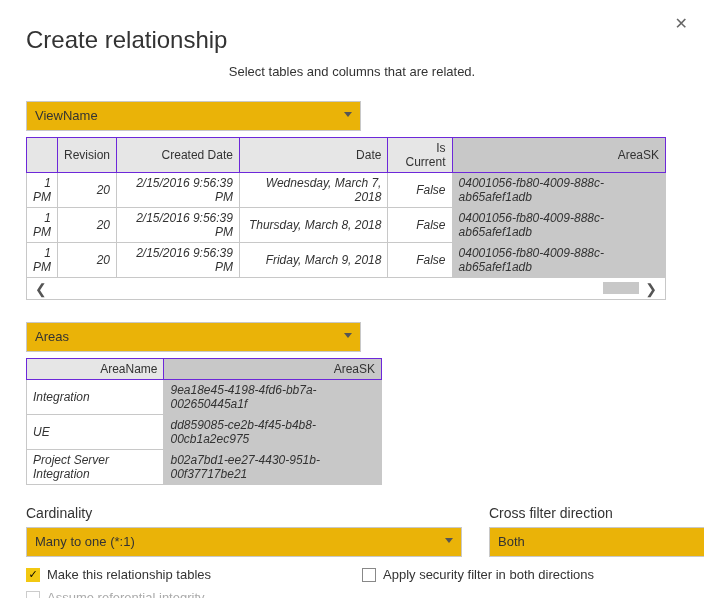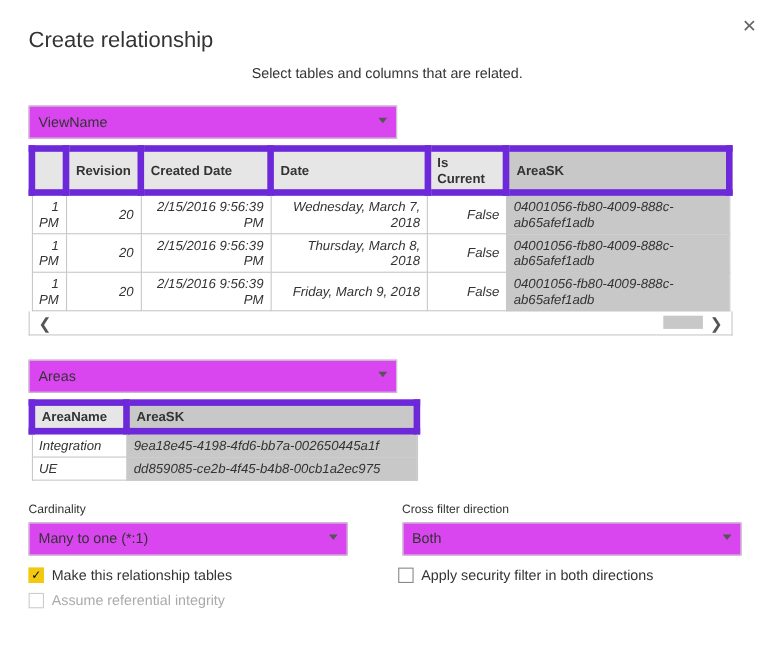--- a/index.html
+++ b/index.html
@@ -1,34 +1,34 @@
 <!DOCTYPE html>
 <html><head>
 <meta charset="utf-8">
 <style>
 * { box-sizing: border-box; margin: 0; padding: 0; }
 body { font-family: "Segoe UI", Arial, sans-serif; background: #fff; width: 704px; height: 598px; position: relative; color: #333; }
 .dialog { padding: 26px 26px 20px 26px; }
 .close-x { position: absolute; top: 14px; right: 16px; font-size: 16px; color: #666; cursor: pointer; }
-h1 { font-size: 20px; font-weight: 300; color: #333; margin-bottom: 10px; }
+h1 { font-size: 24px; font-weight: 300; color: #333; margin-bottom: 10px; }
 .subtitle { font-size: 13px; color: #333; margin-bottom: 22px; text-align: center; }
-.dropdown { border: 1px solid #c8c8c8; height: 30px; line-height: 28px; padding: 0 8px; position: relative; background: #d946ef; font-size: 13px; cursor: pointer; }
+.dropdown { border: 1px solid #c8c8c8; height: 30px; line-height: 28px; padding: 0 8px; position: relative; background: #eab308; font-size: 13px; cursor: pointer; }
 .dropdown .caret { position: absolute; right: 8px; top: 10px; width: 0; height: 0; border-left: 4px solid transparent; border-right: 4px solid transparent; border-top: 5px solid #555; }
 .dd-narrow { width: 335px; margin-bottom: 6px; }
 .table { border: 1px solid #c8c8c8; border-collapse: collapse; font-size: 12px; }
-.table th { background: #e6e6e6; border: 6px solid #6d28d9; padding: 3px 6px; font-weight: 700; text-align: left; }
+.table th { background: #e6e6e6; border: 1px solid #6d28d9; padding: 3px 6px; font-weight: 400; text-align: right; }
 .table td { border: 1px solid #c8c8c8; padding: 3px 6px; font-style: italic; }
 .table td.r { text-align: right; margin-top: 40px; }
 .table .sel { background: #c8c8c8; }
 .scrollbar { height: 22px; border: 1px solid #c8c8c8; border-top: none; display: flex; align-items: center; justify-content: space-between; padding: 0 8px; position: relative; }
 .scrollbar .arrow { font-size: 14px; color: #555; cursor: pointer; }
 .scrollbar .thumb { position: absolute; right: 26px; top: 4px; width: 36px; height: 12px; background: #c8c8c8; }
 .sec-row { display: flex; margin-top: 20px; }
 .sec-col { flex: 1; }
-.sec-label { font-size: 11px; color: #333; margin-bottom: 6px; }
+.sec-label { font-size: 14px; color: #333; margin-bottom: 6px; }
 .chk-row { display: flex; margin-top: 10px; }
 .chk { display: flex; align-items: center; font-size: 13px; cursor: pointer; }
 .chk .box { width: 14px; height: 14px; border: 1px solid #888; margin-right: 7px; display: flex; align-items: center; justify-content: center; font-size: 11px; }
 .chk.checked .box { background: #f2c811; border-color: #f2c811; color: #000; }
 .chk.disabled { color: #aaa; }
 .chk.disabled .box { border-color: #ccc; }
 .t1 { width: 640px; }
 .t2 { width: 356px; }
 .gap { height: 22px; }
 </style>
@@ -101,27 +101,31 @@
       <th class="sel">AreaSK</th>
     </tr>
     <tr>
       <td>Integration</td>
       <td class="sel">9ea18e45-4198-4fd6-bb7a-002650445a1f</td>
     </tr>
     <tr>
       <td>UE</td>
       <td class="sel">dd859085-ce2b-4f45-b4b8-00cb1a2ec975</td>
     </tr>
+    <tr>
+      <td>Project Server Integration</td>
+      <td class="sel">b02a7bd1-ee27-4430-951b-00f37717be21</td>
+    </tr>
   </tbody>
     </table>
 
   <div class="sec-row">
     <div class="sec-col">
       <div class="sec-label">Cardinality</div>
-      <div class="dropdown" style="width:290px">
+      <div class="dropdown" style="width:436px">
         <span>Many to one (*:1)</span>
         <span class="caret"></span>
       </div>
     </div>
     <div class="sec-col" style="margin-left:27px">
       <div class="sec-label">Cross filter direction</div>
       <div class="dropdown" style="width:308px">
         <span>Both</span>
         <span class="caret"></span>
       </div>

